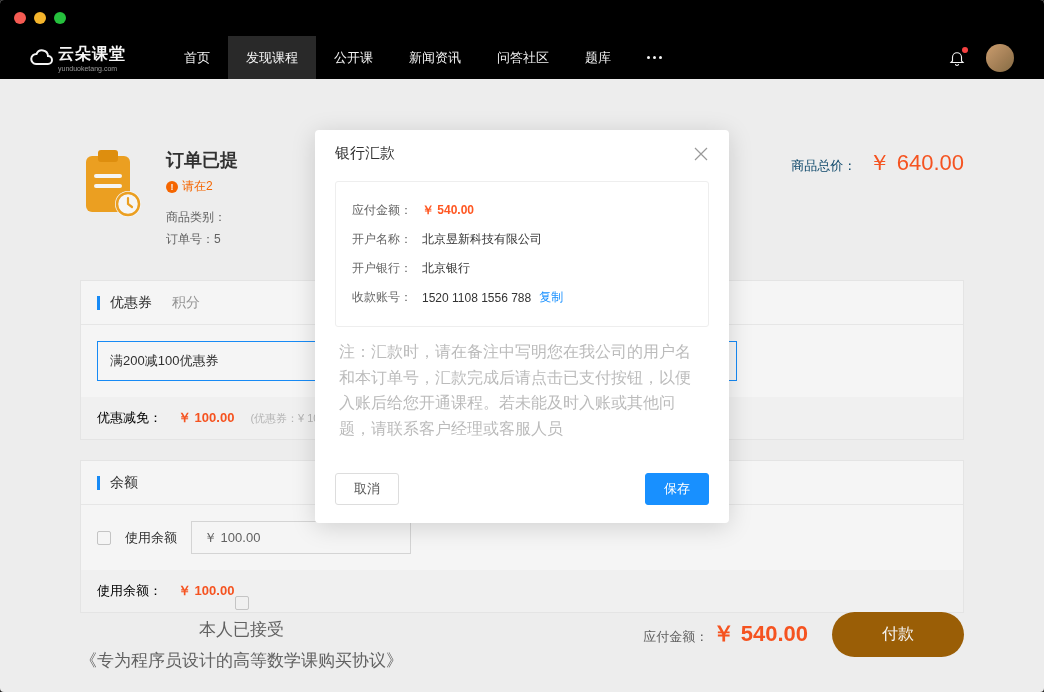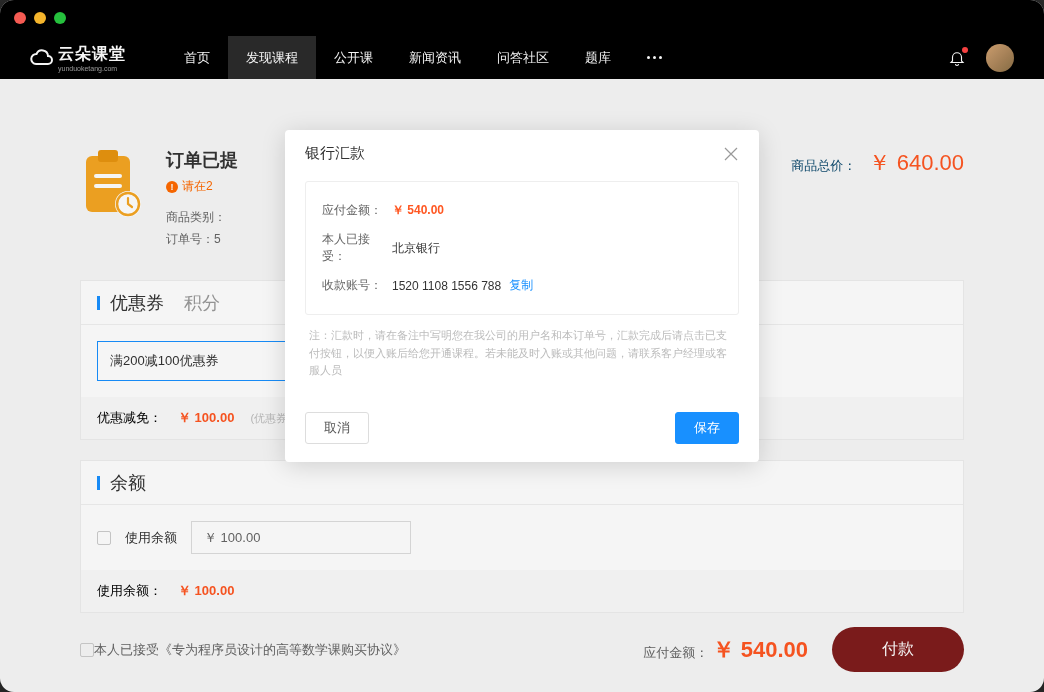--- a/index.html
+++ b/index.html
@@ -1,17 +1,17 @@
 <!DOCTYPE html>
 <html><head>
   <meta charset="utf-8">
   <style>
     * { margin: 0; padding: 0; box-sizing: border-box; }
     body { font-family: -apple-system, "PingFang SC", "Microsoft YaHei", sans-serif; background: #2a2a2a; display: flex; align-items: center; justify-content: center; min-height: 100vh; }
-    .window { width: 1044px; height: 692px; background: #f7f7f7; border-radius: 14px; overflow: hidden; position: relative; box-shadow: 0 10px 40px rgba(0,0,0,0.3); }
+    .window { width: 1044px; height: 692px; background: #f7f7f7; border-radius: 4px; overflow: hidden; position: relative; box-shadow: 0 10px 40px rgba(0,0,0,0.3); }
     .titlebar { height: 36px; background: #000; display: flex; align-items: center; padding: 0 14px; }
     .dots { display: flex; gap: 8px; }
     .dot { width: 12px; height: 12px; border-radius: 50%; }
     .dot-r { background: #ff5f57; }
     .dot-y { background: #febc2e; }
     .dot-g { background: #28c840; }
     .navbar { height: 43px; background: #000; display: flex; align-items: center; padding: 0 30px; color: #fff; }
     .logo { display: flex; align-items: center; gap: 4px; margin-right: 40px; }
     .logo-icon { width: 24px; height: 20px; }
     .logo-text { font-size: 16px; font-weight: bold; letter-spacing: 1px; }
@@ -32,51 +32,51 @@
     .order-title { font-size: 18px; font-weight: bold; color: #333; margin-bottom: 6px; }
     .order-warn { display: flex; align-items: center; gap: 4px; color: #ff6a00; font-size: 12px; margin-bottom: 12px; }
     .warn-icon { width: 12px; height: 12px; background: #ff6a00; border-radius: 50%; display: inline-flex; align-items: center; justify-content: center; color: #fff; font-size: 9px; font-weight: bold; }
     .order-meta { font-size: 12px; color: #666; line-height: 1.8; }
     .order-price { text-align: right; }
     .price-label { font-size: 13px; color: #0c4a6e; margin-right: 8px; }
     .price-val { font-size: 22px; color: #ff5722; font-weight: 400; }
     .section { background: #fff; border: 1px solid #eee; margin-bottom: 20px; }
     .section-header { display: flex; align-items: center; padding: 0 16px; height: 44px; border-bottom: 1px solid #f0f0f0; gap: 20px; }
     .tab-mark { width: 3px; height: 14px; background: #1890ff; margin-right: -10px; }
-    .section-tab { font-size: 18px; color: #333; cursor: pointer; }
+    .section-tab { font-size: 14px; color: #333; cursor: pointer; }
     .section-tab.inactive { color: #999; }
     .section-body { padding: 16px; }
     .coupon-select { border: 1px solid #1890ff; padding: 10px 12px; font-size: 13px; color: #333; width: 640px; background: #fff; }
     .discount-row { background: #fafafa; padding: 12px 16px; font-size: 13px; display: flex; align-items: center; gap: 16px; }
     .discount-row .val { color: #ff5722; font-weight: bold; }
     .discount-row .hint { color: #bbb; font-size: 11px; }
     .balance-row { display: flex; align-items: center; gap: 14px; padding: 16px; }
     .checkbox { width: 14px; height: 14px; border: 1px solid #ccc; border-radius: 2px; }
     .balance-label { font-size: 13px; color: #333; }
     .balance-input { border: 1px solid #ddd; padding: 8px 12px; font-size: 13px; width: 220px; color: #666; }
     .footer { position: absolute; bottom: 20px; left: 80px; right: 80px; display: flex; align-items: center; justify-content: space-between; }
-    .agree { display: flex; align-items: center; gap: 0; font-size: 13px; color: #666; }
+    .agree { display: flex; align-items: center; gap: 8px; font-size: 17px; color: #666; flex-direction: column; }
     .agree-link { color: #666; }
     .footer-right { display: flex; align-items: center; gap: 24px; }
     .pay-amt-label { font-size: 13px; color: #666; }
     .pay-amt { font-size: 22px; color: #ff5722; font-weight: bold; }
-    .pay-btn { background: #7f1d1d; color: #fff; border: none; padding: 12px 50px; border-radius: 24px; font-size: 16px; cursor: pointer; }
+    .pay-btn { background: #a16207; color: #fff; border: none; padding: 12px 50px; border-radius: 24px; font-size: 16px; cursor: pointer; }
     .overlay { position: absolute; inset: 0; background: rgba(0,0,0,0.04); display: flex; align-items: flex-start; justify-content: center; padding-top: 130px; z-index: 100; }
-    .modal { width: 474px; background: #fff; border-radius: 4px; box-shadow: 0 4px 24px rgba(0,0,0,0.15); }
+    .modal { width: 414px; background: #fff; border-radius: 4px; box-shadow: 0 4px 24px rgba(0,0,0,0.15); }
     .modal-header { display: flex; justify-content: space-between; align-items: center; padding: 14px 20px; }
     .modal-title { font-size: 15px; color: #333; }
     .modal-close { width: 16px; height: 16px; cursor: pointer; color: #999; }
     .modal-body { padding: 4px 20px 10px; }
     .info-box { border: 1px solid #eee; border-radius: 3px; padding: 14px 16px; }
     .info-row { display: flex; align-items: center; font-size: 12px; padding: 6px 0; }
     .info-label { color: #666; width: 70px; }
     .info-val { color: #333; }
     .info-val.price { color: #ff5722; font-weight: bold; }
     .copy-link { color: #1890ff; margin-left: 8px; cursor: pointer; }
-    .modal-note { font-size: 11px; color: #bbb; line-height: 1.6; padding: 12px 4px; }
+    .modal-note { font-size: 16px; color: #bbb; line-height: 1.6; padding: 12px 4px; }
     .modal-footer { display: flex; justify-content: space-between; gap: 24px; padding: 10px 20px 18px; }
     .btn { padding: 6px 18px; border-radius: 3px; font-size: 13px; cursor: pointer; border: 1px solid #ddd; background: #fff; color: #555; }
     .btn-primary { background: #1890ff; border-color: #1890ff; color: #fff; }
   </style>
 </head>
 <body>
 
 <div class="window">
   <div class="titlebar">
     <div class="dots">
@@ -206,21 +206,25 @@
             </svg>
         </div>
       </div>
       <div class="modal-body">
         <div class="info-box">
           <div class="info-row">
             <span class="info-label">应付金额：</span>
             <span class="info-val price">￥ 540.00</span>
           </div>
           <div class="info-row">
-            <span class="info-label">本人已接受：</span>
+            <span class="info-label">开户名称：</span>
+            <span class="info-val">北京昱新科技有限公司</span>
+          </div>
+          <div class="info-row">
+            <span class="info-label">开户银行：</span>
             <span class="info-val">北京银行</span>
           </div>
           <div class="info-row">
             <span class="info-label">收款账号：</span>
             <span class="info-val">1520 1108 1556 788</span>
             <span class="copy-link">复制</span>
           </div>
         </div>
         <div class="modal-note">注：汇款时，请在备注中写明您在我公司的用户名和本订单号，汇款完成后请点击已支付按钮，以便入账后给您开通课程。若未能及时入账或其他问题，请联系客户经理或客服人员</div>
       </div>

